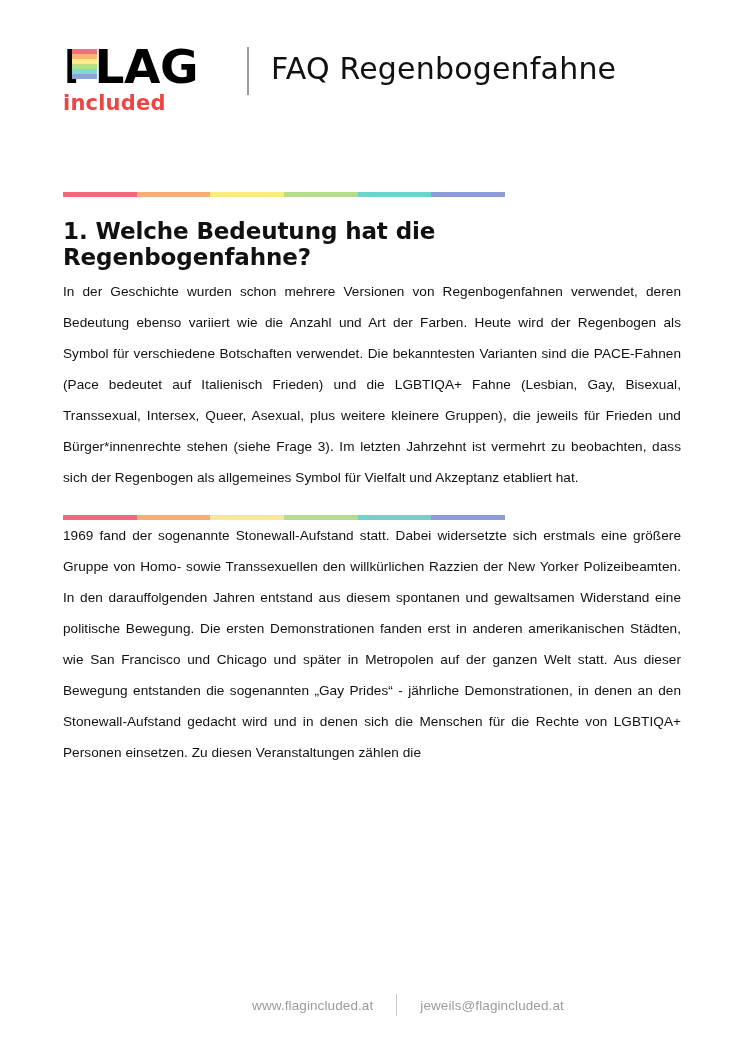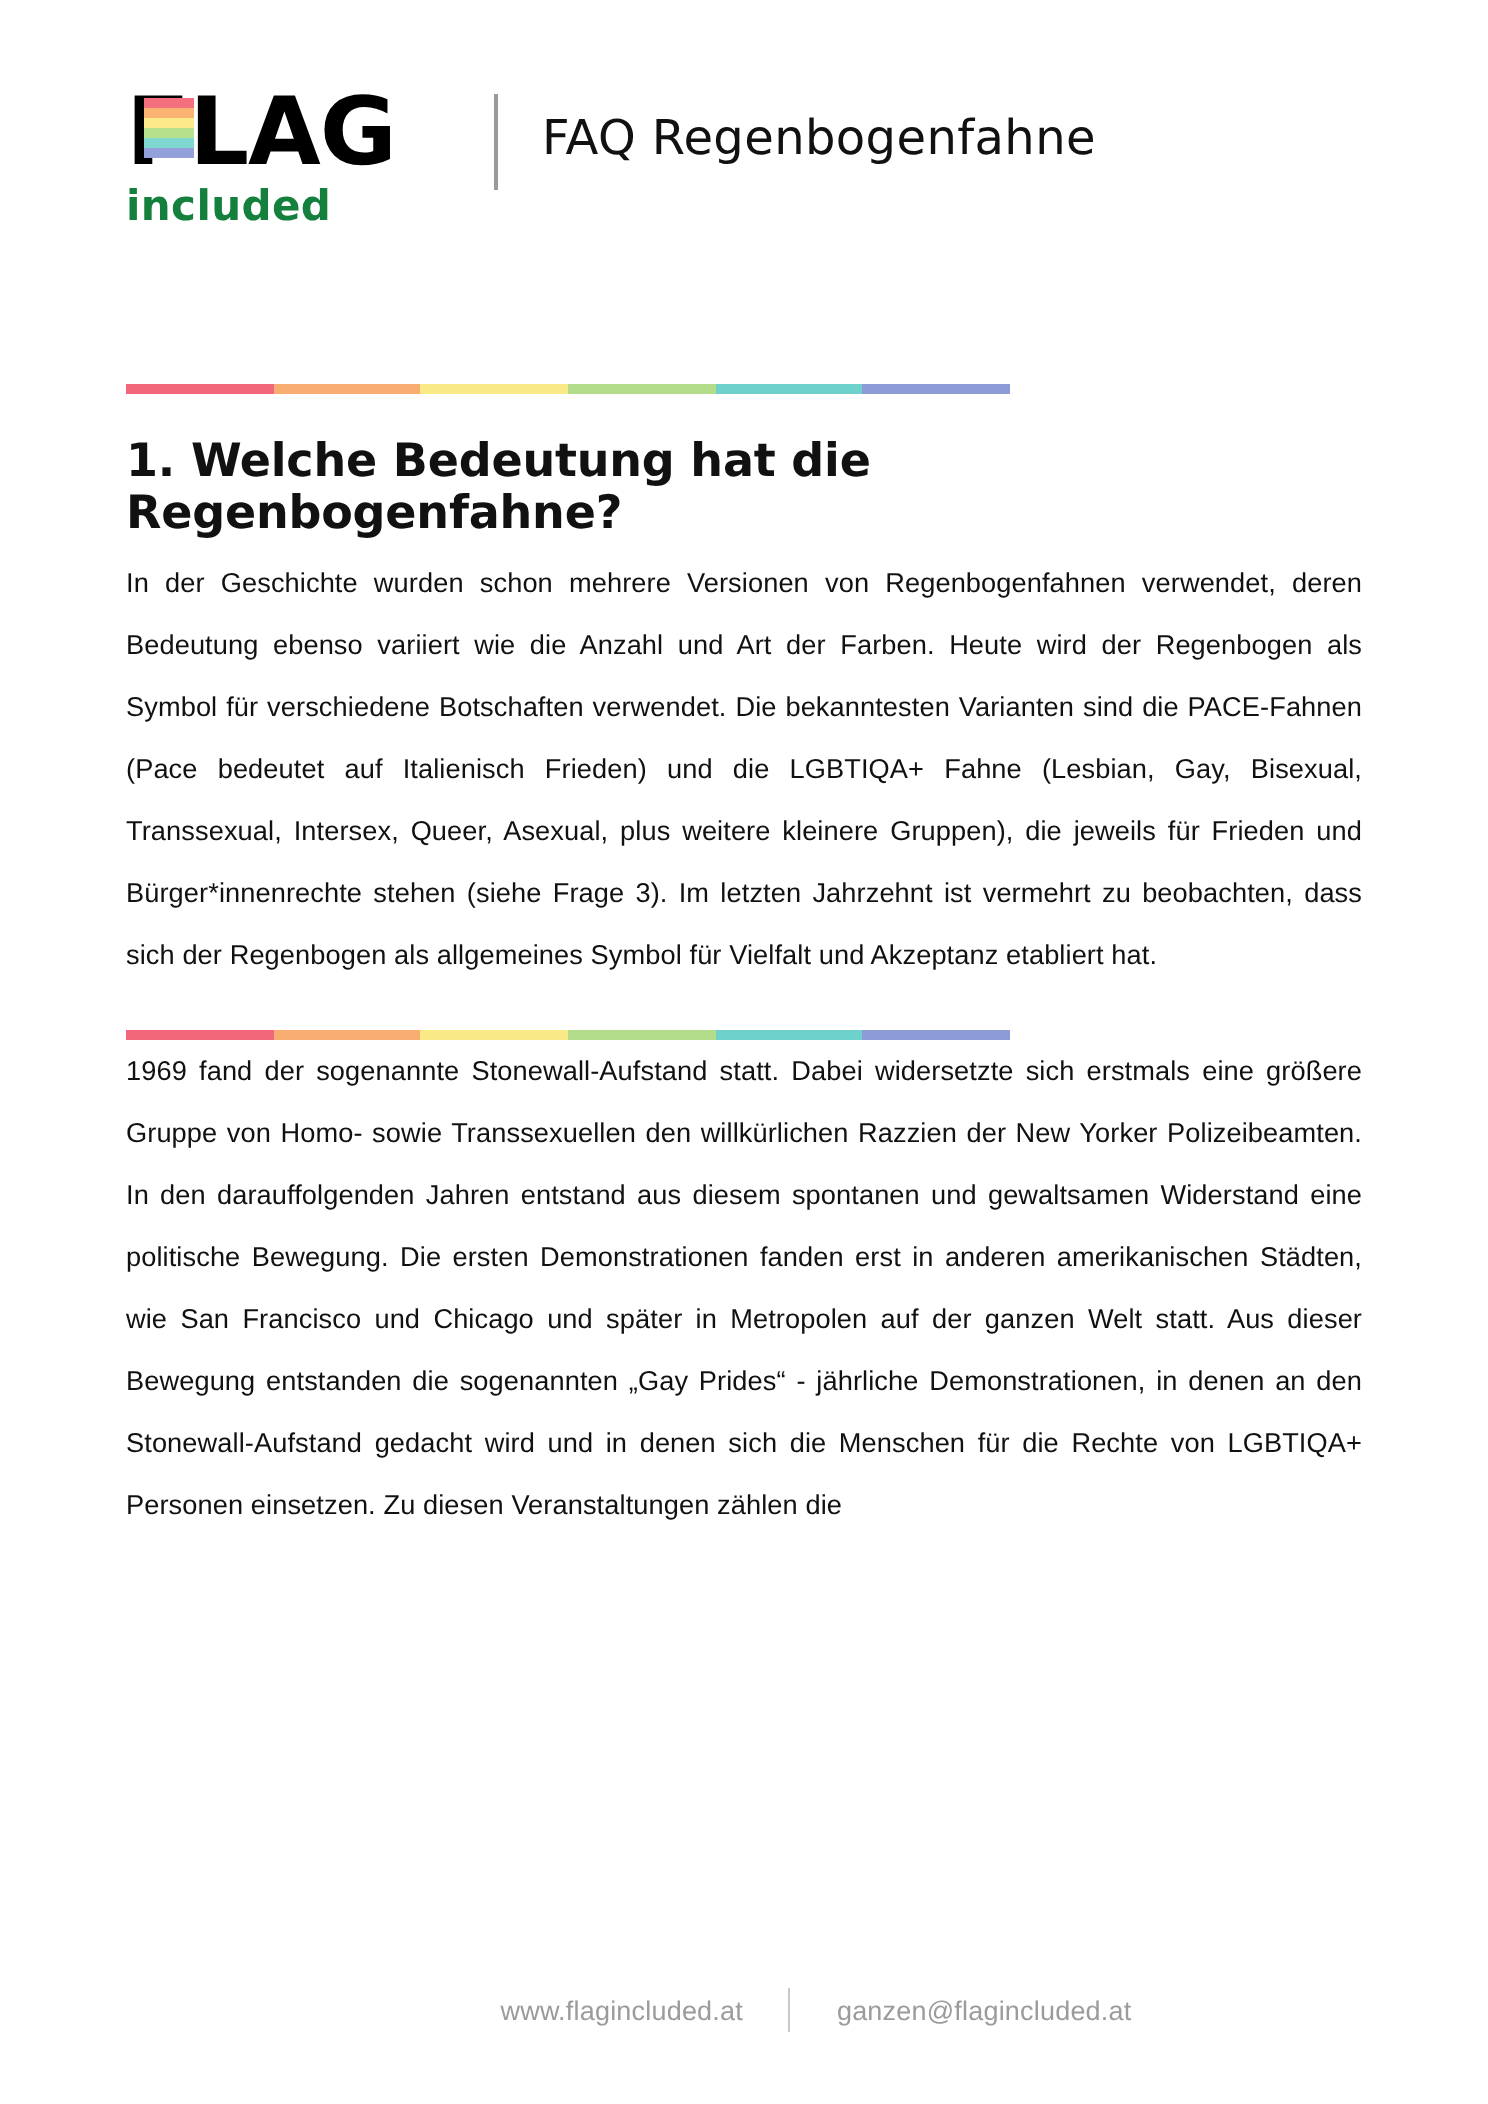--- a/index.html
+++ b/index.html
@@ -74,35 +74,35 @@
   .f-rainbow i.s5 { background: #7fd9d0; }
   .f-rainbow i.s6 { background: #93a0dc; }
 
   .logo-sub {
     display: block;
     font-family: "DejaVu Sans", sans-serif;
     font-weight: 700;
     font-size: 21px;
     line-height: 22px;
     letter-spacing: 0.2px;
-    color: #15803d;
+    color: #ef4444;
     margin-top: 2px;
   }
 
   .header-divider {
     width: 2px;
     background: #9a9a9a;
     height: 48px;
     margin: 3px 22px 0 24px;
   }
 
   .doc-title {
     font-family: "DejaVu Sans", sans-serif;
     font-weight: 400;
-    font-size: 24px;
+    font-size: 30px;
     line-height: 50px;
     letter-spacing: 0.2px;
     color: #111111;
     white-space: nowrap;
   }
 
   
   .content {
     position: absolute;
     left: 63px;
@@ -237,16 +237,16 @@
         </div>
       </div>
       <p class="body-text">1969 fand der sogenannte Stonewall-Aufstand statt. Dabei widersetzte sich erstmals eine größere Gruppe von Homo- sowie Transsexuellen den willkürlichen Razzien der New Yorker Polizeibeamten. In den darauffolgenden Jahren entstand aus diesem spontanen und gewaltsamen Widerstand eine politische Bewegung. Die ersten Demonstrationen fanden erst in anderen amerikanischen Städten, wie San Francisco und Chicago und später in Metropolen auf der ganzen Welt statt. Aus dieser Bewegung entstanden die sogenannten „Gay Prides“ - jährliche Demonstrationen, in denen an den Stonewall-Aufstand gedacht wird und in denen sich die Menschen für die Rechte von LGBTIQA+ Personen einsetzen. Zu diesen Veranstaltungen zählen die</p>
     </div>
 
   </div>
 
   <div class="footer">
     <span class="flink">www.flagincluded.at</span>
     <span class="foot-sep"></span>
-    <span class="flink">ganzen@flagincluded.at</span>
+    <span class="flink">jeweils@flagincluded.at</span>
   </div>
 
 </div>
 
 </body></html>

